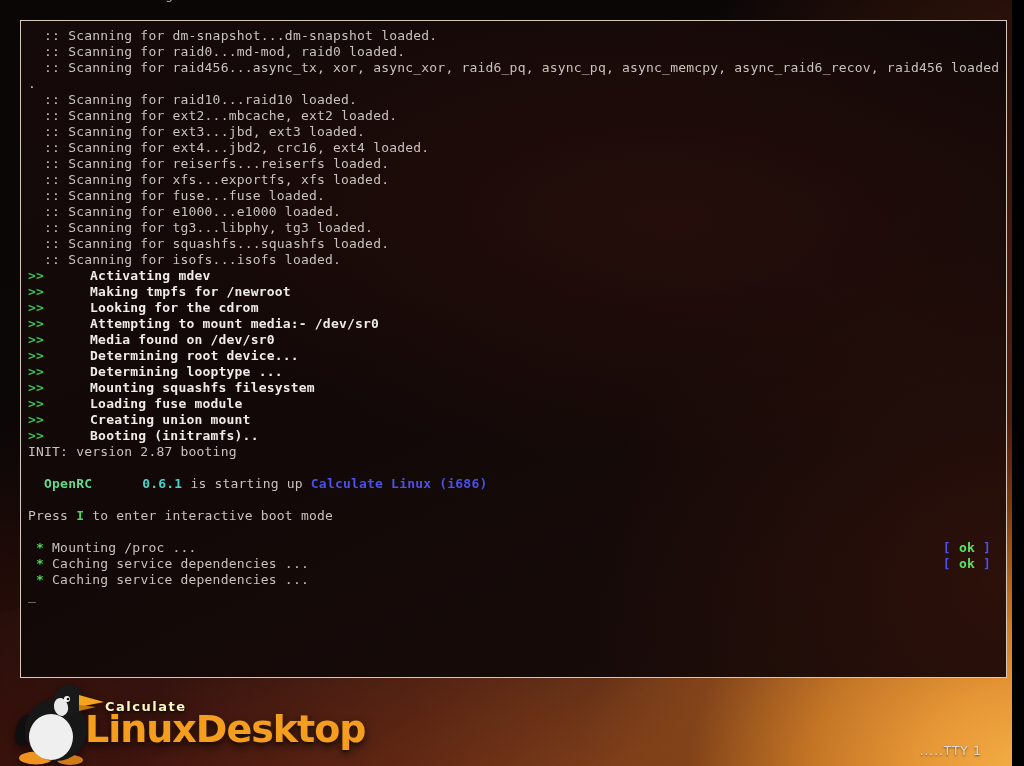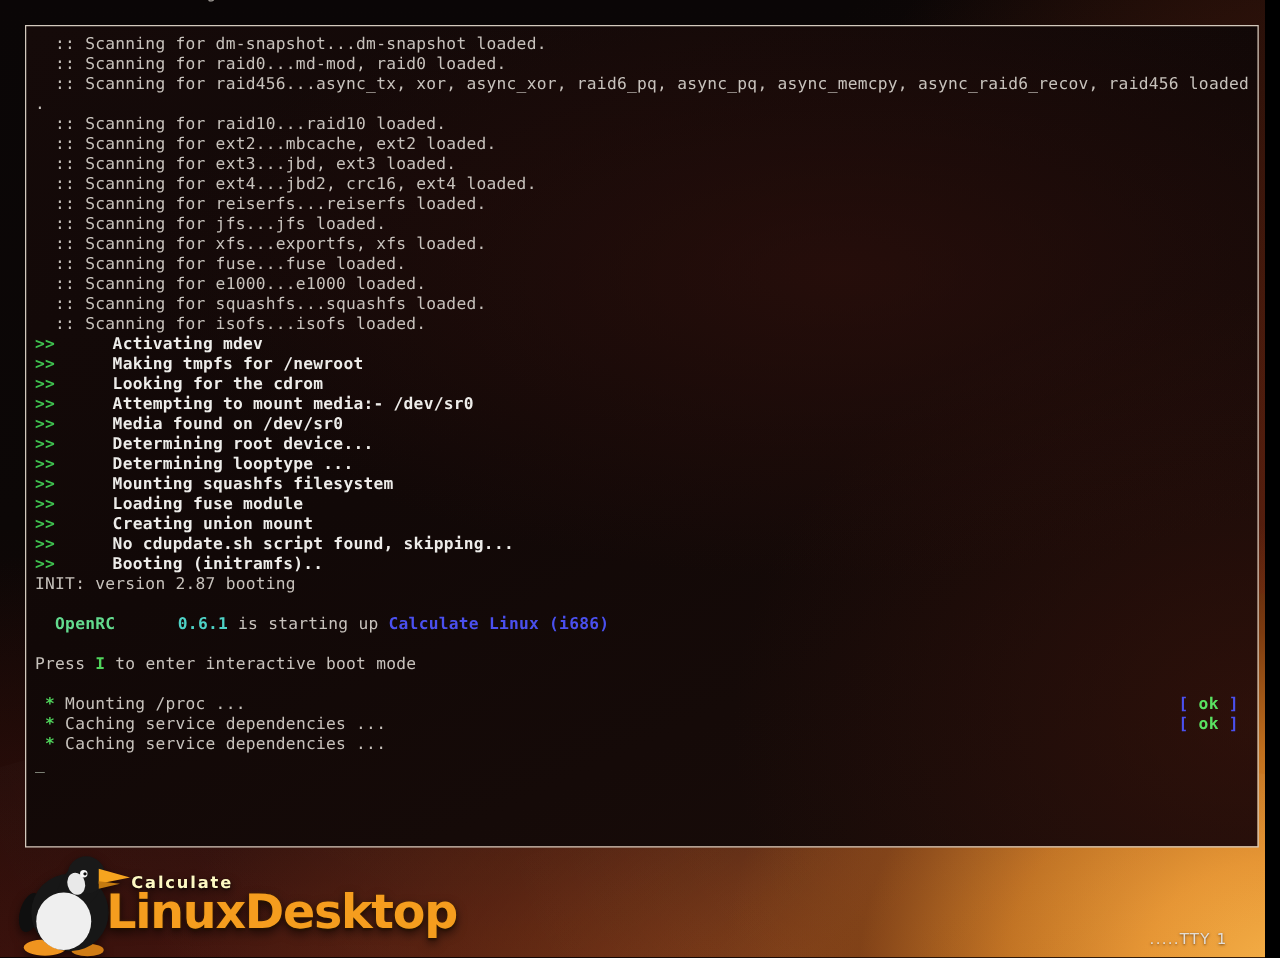--- a/index.html
+++ b/index.html
@@ -100,37 +100,36 @@
     <div class="clines">
         <div class="cline"><span class="c-g">  :: Scanning for dm-snapshot...dm-snapshot loaded.</span></div>
         <div class="cline"><span class="c-g">  :: Scanning for raid0...md-mod, raid0 loaded.</span></div>
         <div class="cline"><span class="c-g">  :: Scanning for raid456...async_tx, xor, async_xor, raid6_pq, async_pq, async_memcpy, async_raid6_recov, raid456 loaded</span></div>
         <div class="cline"><span class="c-g">.</span></div>
         <div class="cline"><span class="c-g">  :: Scanning for raid10...raid10 loaded.</span></div>
         <div class="cline"><span class="c-g">  :: Scanning for ext2...mbcache, ext2 loaded.</span></div>
         <div class="cline"><span class="c-g">  :: Scanning for ext3...jbd, ext3 loaded.</span></div>
         <div class="cline"><span class="c-g">  :: Scanning for ext4...jbd2, crc16, ext4 loaded.</span></div>
         <div class="cline"><span class="c-g">  :: Scanning for reiserfs...reiserfs loaded.</span></div>
-        <div class="cline"><span class="c-g">  :: Scanning for jfs...jfs loaded.</span></div>
         <div class="cline"><span class="c-g">  :: Scanning for xfs...exportfs, xfs loaded.</span></div>
         <div class="cline"><span class="c-g">  :: Scanning for fuse...fuse loaded.</span></div>
         <div class="cline"><span class="c-g">  :: Scanning for e1000...e1000 loaded.</span></div>
+        <div class="cline"><span class="c-g">  :: Scanning for tg3...libphy, tg3 loaded.</span></div>
         <div class="cline"><span class="c-g">  :: Scanning for squashfs...squashfs loaded.</span></div>
         <div class="cline"><span class="c-g">  :: Scanning for isofs...isofs loaded.</span></div>
         <div class="cline"><span class="c-gr">&gt;&gt; </span><span class="c-w">Activating mdev</span></div>
         <div class="cline"><span class="c-gr">&gt;&gt; </span><span class="c-w">Making tmpfs for /newroot</span></div>
         <div class="cline"><span class="c-gr">&gt;&gt; </span><span class="c-w">Looking for the cdrom</span></div>
         <div class="cline"><span class="c-gr">&gt;&gt; </span><span class="c-w">Attempting to mount media:- /dev/sr0</span></div>
         <div class="cline"><span class="c-gr">&gt;&gt; </span><span class="c-w">Media found on /dev/sr0</span></div>
         <div class="cline"><span class="c-gr">&gt;&gt; </span><span class="c-w">Determining root device...</span></div>
         <div class="cline"><span class="c-gr">&gt;&gt; </span><span class="c-w">Determining looptype ...</span></div>
         <div class="cline"><span class="c-gr">&gt;&gt; </span><span class="c-w">Mounting squashfs filesystem</span></div>
         <div class="cline"><span class="c-gr">&gt;&gt; </span><span class="c-w">Loading fuse module</span></div>
         <div class="cline"><span class="c-gr">&gt;&gt; </span><span class="c-w">Creating union mount</span></div>
-        <div class="cline"><span class="c-gr">&gt;&gt; </span><span class="c-w">No cdupdate.sh script found, skipping...</span></div>
         <div class="cline"><span class="c-gr">&gt;&gt; </span><span class="c-w">Booting (initramfs)..</span></div>
         <div class="cline"><span class="c-g">INIT: version 2.87 booting</span></div>
         <div class="cline">&nbsp;</div>
         <div class="cline"><span class="c-g">  </span><span class="c-g2">OpenRC</span><span class="c-g"> </span><span class="c-cy">0.6.1</span><span class="c-g"> is starting up </span><span class="c-bl">Calculate Linux (i686)</span></div>
         <div class="cline">&nbsp;</div>
         <div class="cline"><span class="c-g">Press </span><span class="c-gn">I</span><span class="c-g"> to enter interactive boot mode</span></div>
         <div class="cline">&nbsp;</div>
         <div class="cline"><span class="c-g"> </span><span class="c-gn">*</span><span class="c-g"> Mounting /proc ...</span><span class="okwrap"><span class="c-bl">[ </span><span class="c-ok">ok</span><span class="c-bl"> ]</span></span></div>
         <div class="cline"><span class="c-g"> </span><span class="c-gn">*</span><span class="c-g"> Caching service dependencies ...</span><span class="okwrap"><span class="c-bl">[ </span><span class="c-ok">ok</span><span class="c-bl"> ]</span></span></div>
         <div class="cline"><span class="c-g"> </span><span class="c-gn">*</span><span class="c-g"> Caching service dependencies ...</span></div>

